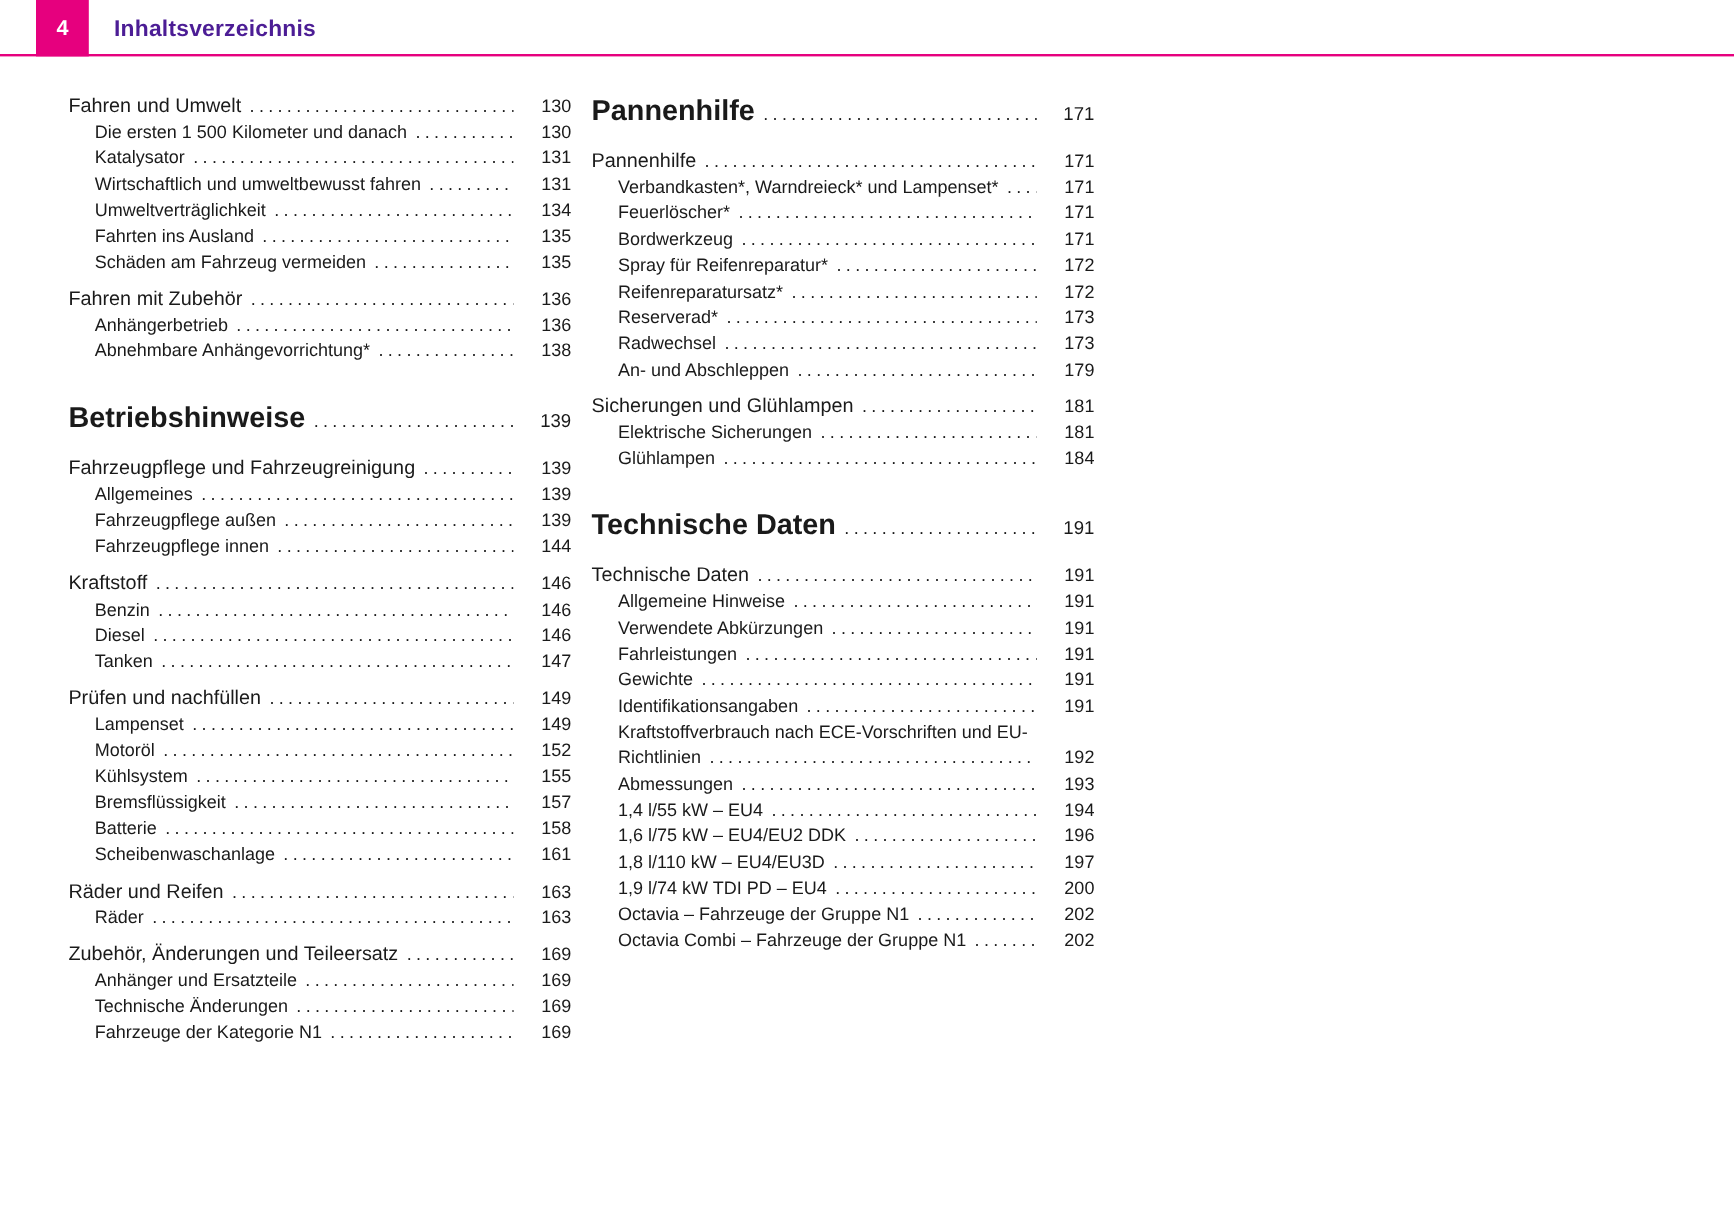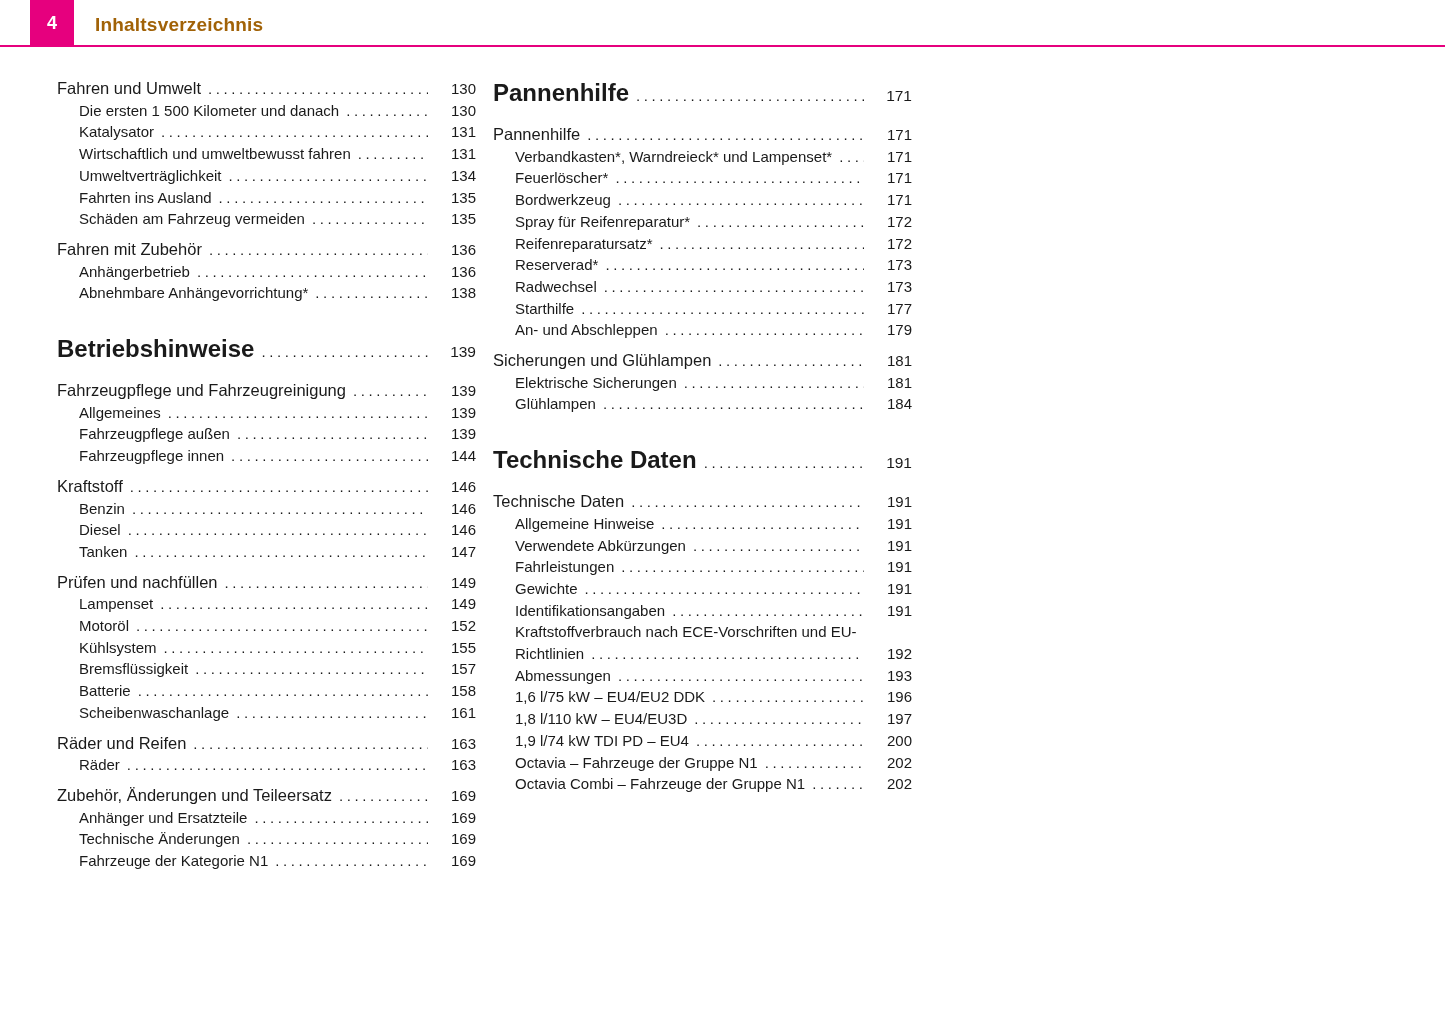--- a/index.html
+++ b/index.html
@@ -12,21 +12,21 @@
   }
   .page-header { position: relative; height: 47px; border-bottom: 2px solid var(--accent); }
   .page-number-box {
     position: absolute; left: 30px; top: 0; width: 44px; height: 47px;
     background: var(--accent); color: #ffffff;
     font-size: 18px; font-weight: 700;
     display: flex; align-items: center; justify-content: center;
   }
   .page-title {
     position: absolute; left: 95px; bottom: 9px; margin: 0;
-    font-size: 19px; font-weight: 700; letter-spacing: 0.2px; color: #a16207;
+    font-size: 19px; font-weight: 700; letter-spacing: 0.2px; color: #4c1d95;
   }
   .toc-columns { display: flex; gap: 17px; padding: 31px 0 0 57px; }
   .toc-column { flex: 0 0 419px; width: 419px; }
   .toc-row { display: flex; align-items: baseline; line-height: 21.7px; font-size: 15px; }
   .toc-row.section { font-size: 16.5px; margin-top: 9px; }
   .toc-row.sub { padding-left: 22px; }
   .toc-row.chapter { font-size: 24px; font-weight: 700; line-height: 30px; margin-top: 30px; margin-bottom: 13px; }
   .toc-column > .toc-row:first-child { margin-top: 0; }
   .toc-label { flex: 0 0 auto; white-space: nowrap; }
   .toc-leader {
@@ -254,25 +254,20 @@
     <span class="toc-label">Reserverad*</span>
     <span class="toc-leader"></span>
     <span class="toc-page">173</span>
   </div>
       <div class="toc-row sub">
     <span class="toc-label">Radwechsel</span>
     <span class="toc-leader"></span>
     <span class="toc-page">173</span>
   </div>
       <div class="toc-row sub">
-    <span class="toc-label">Starthilfe</span>
-    <span class="toc-leader"></span>
-    <span class="toc-page">177</span>
-  </div>
-      <div class="toc-row sub">
     <span class="toc-label">An- und Abschleppen</span>
     <span class="toc-leader"></span>
     <span class="toc-page">179</span>
   </div>
       <div class="toc-row section">
     <span class="toc-label">Sicherungen und Glühlampen</span>
     <span class="toc-leader"></span>
     <span class="toc-page">181</span>
   </div>
       <div class="toc-row sub">
@@ -326,20 +321,25 @@
   </div>
       <div class="toc-row sub">
     <span class="toc-label">Richtlinien</span>
     <span class="toc-leader"></span>
     <span class="toc-page">192</span>
   </div>
       <div class="toc-row sub">
     <span class="toc-label">Abmessungen</span>
     <span class="toc-leader"></span>
     <span class="toc-page">193</span>
+  </div>
+      <div class="toc-row sub">
+    <span class="toc-label">1,4 l/55 kW – EU4</span>
+    <span class="toc-leader"></span>
+    <span class="toc-page">194</span>
   </div>
       <div class="toc-row sub">
     <span class="toc-label">1,6 l/75 kW – EU4/EU2 DDK</span>
     <span class="toc-leader"></span>
     <span class="toc-page">196</span>
   </div>
       <div class="toc-row sub">
     <span class="toc-label">1,8 l/110 kW – EU4/EU3D</span>
     <span class="toc-leader"></span>
     <span class="toc-page">197</span>

